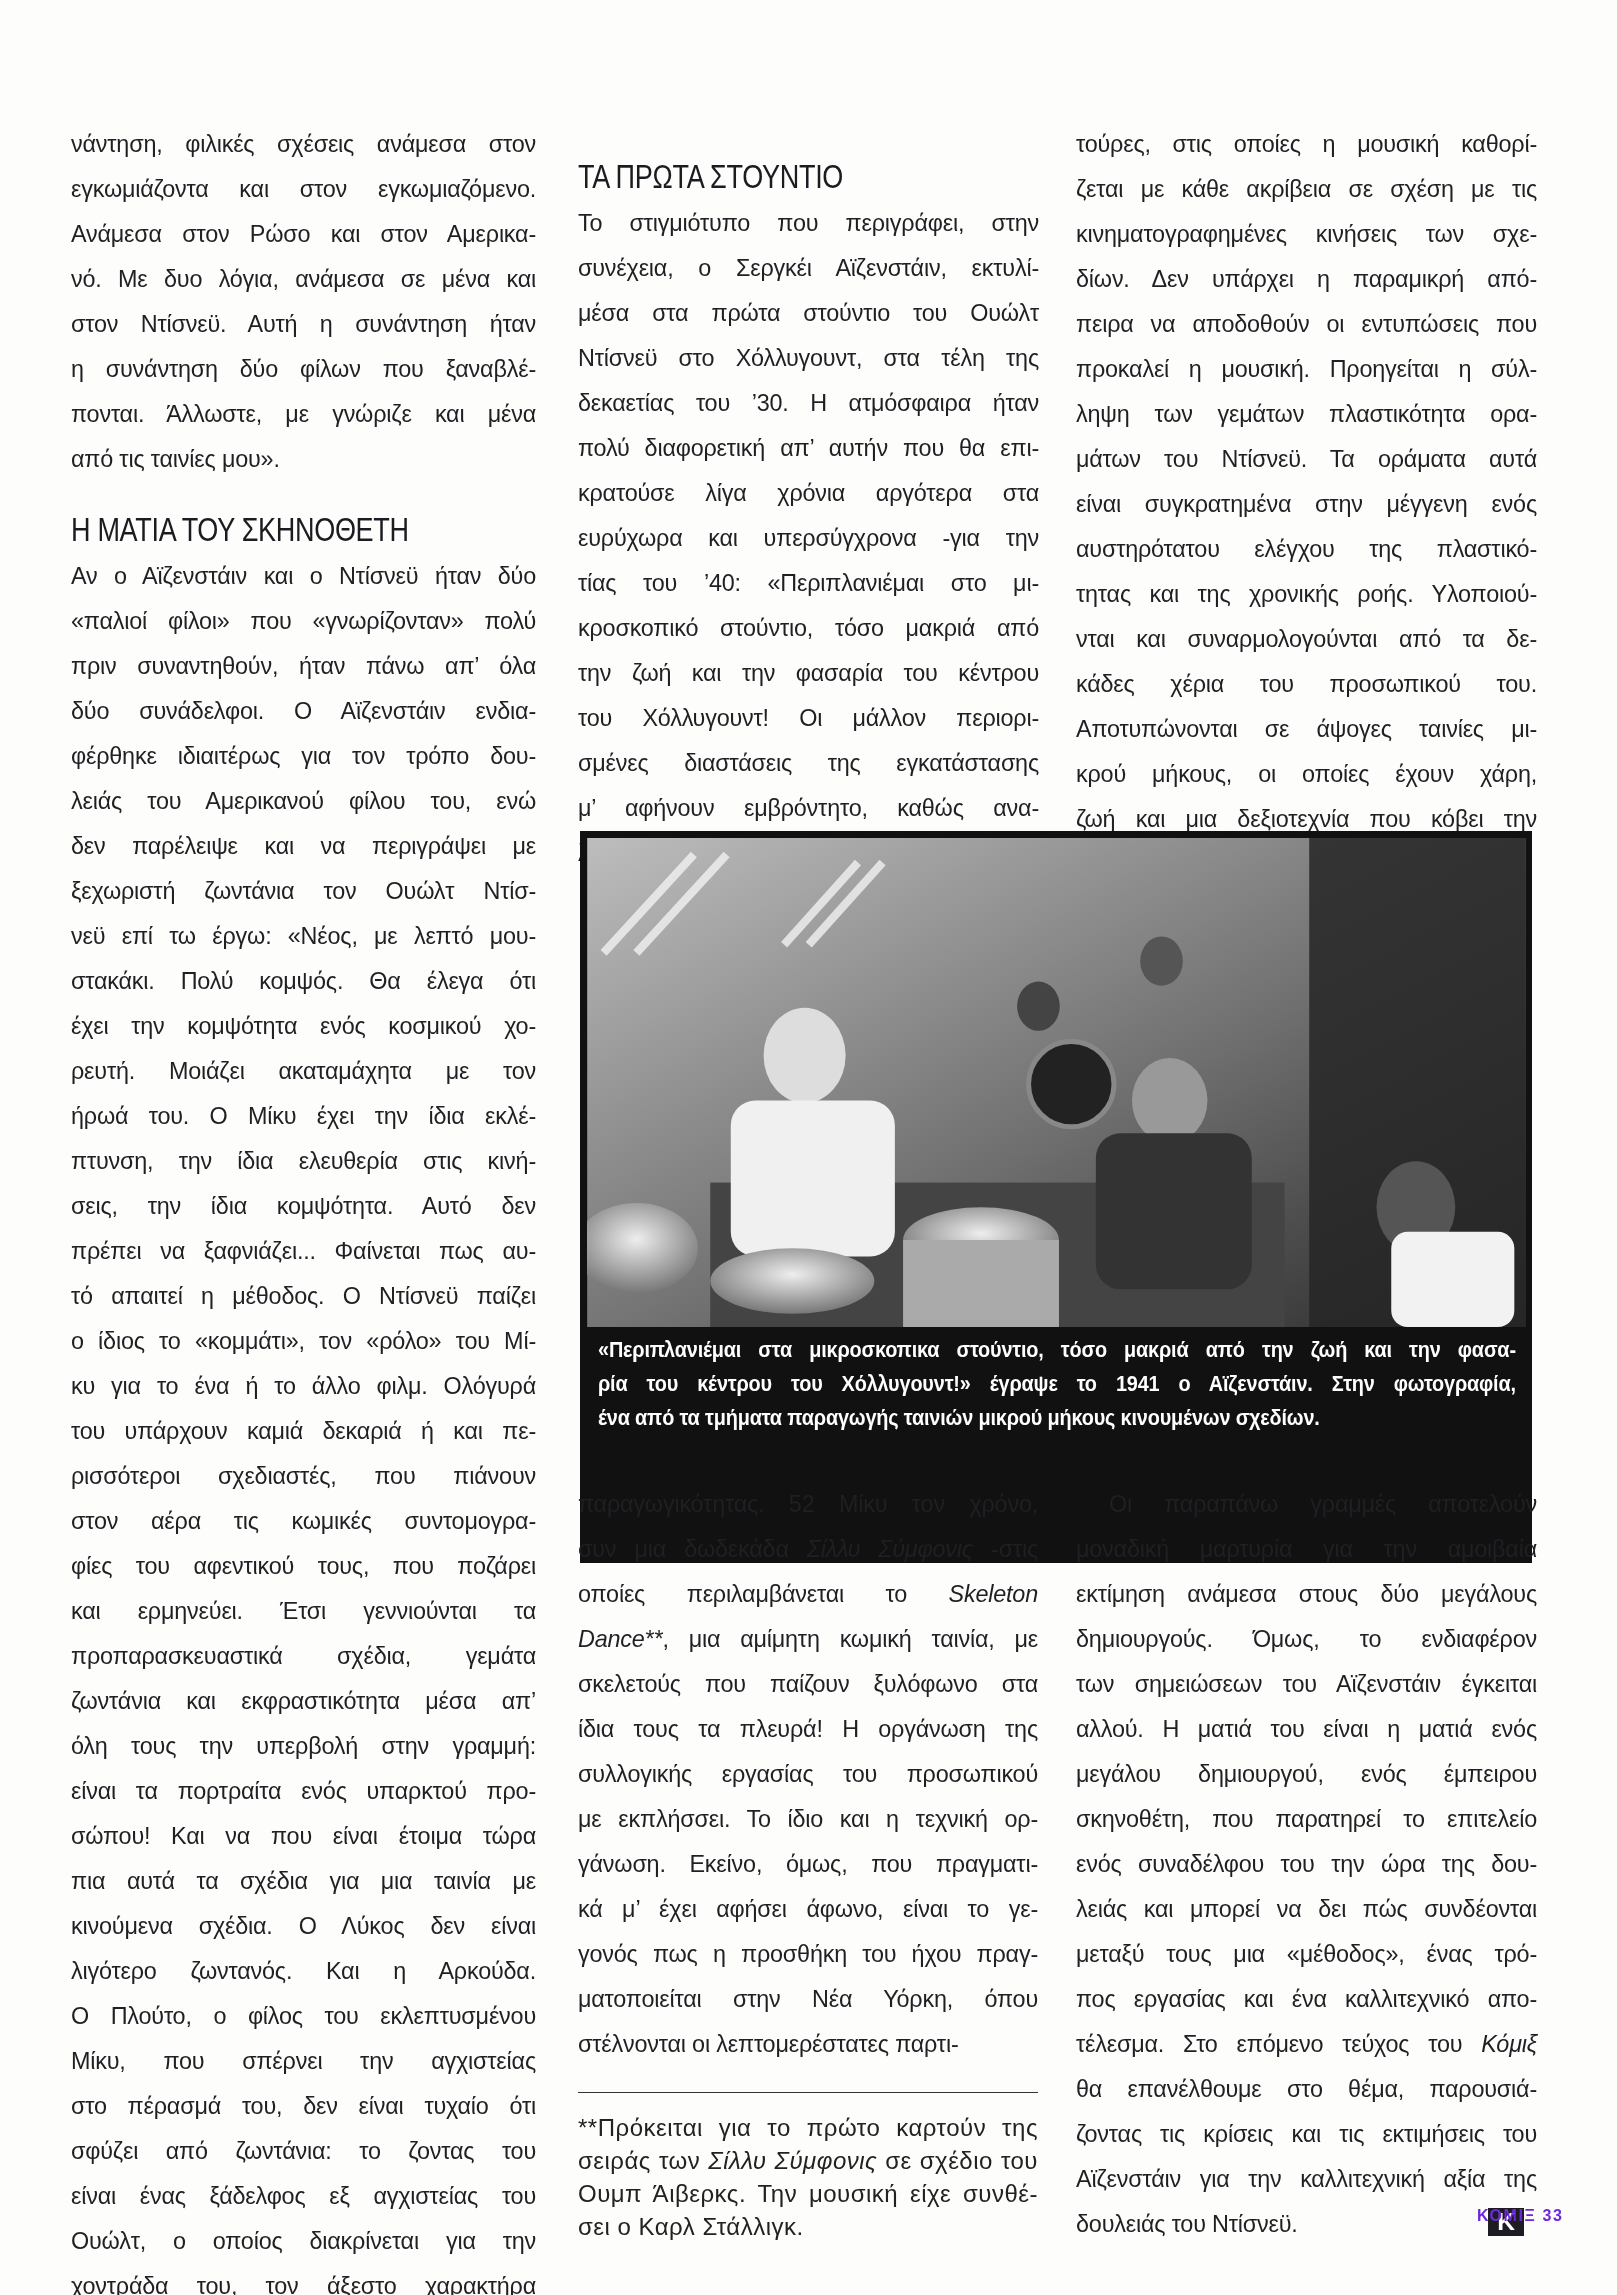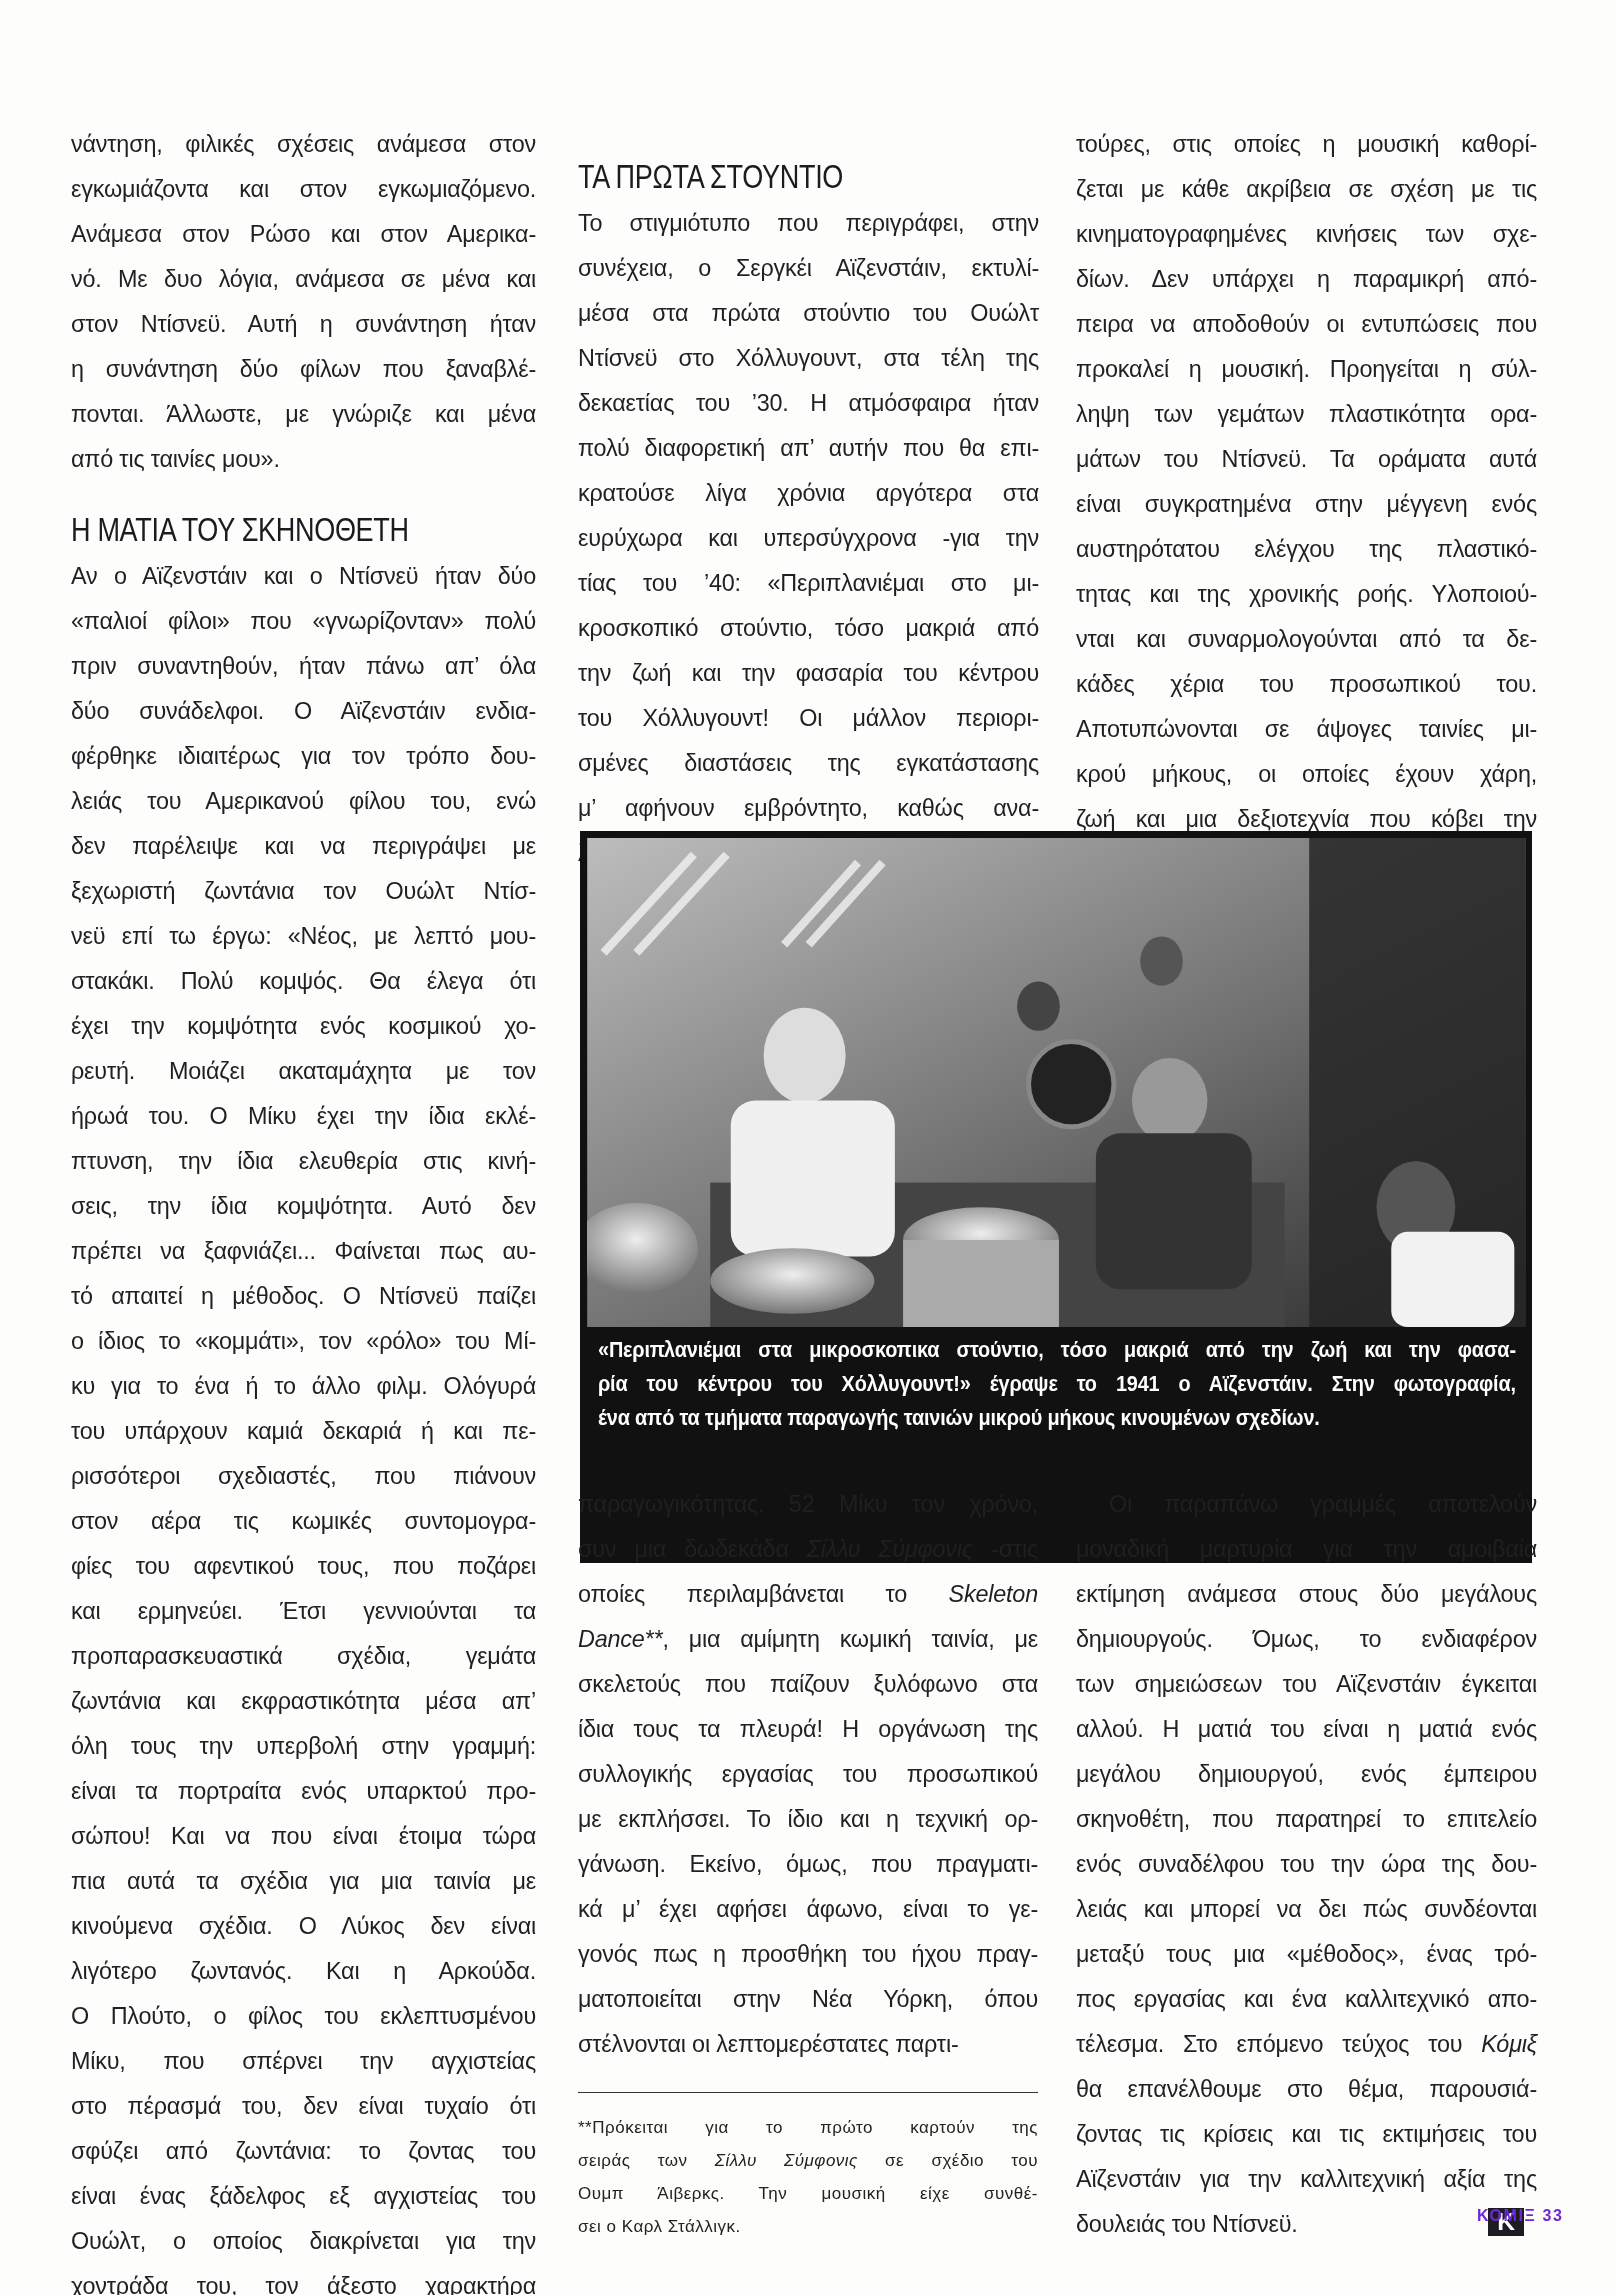--- a/index.html
+++ b/index.html
@@ -12,21 +12,21 @@
   h2 { margin:0; font-weight:normal; font-family:"Liberation Sans Narrow","Liberation Sans",sans-serif;
        font-size:33px; line-height:49px; letter-spacing:-0.4px; color:#1b1b22;
        transform:scaleX(0.82); transform-origin:left center; white-space:nowrap; }
   #c1 { left:71px; top:122px; width:465px; }
   #c2 { left:578px; top:112px; width:461px;margin-top:40px; }
   #c3 { left:1076px; top:122px; width:461px; }
   #c2b { left:578px; top:1482px; width:460px; }
   #c3b { left:1076px; top:1482px; width:461px; }
   .gap { height:18px; }
   .fn-rule { margin:24.6px 0 18px 0; border-top:1.6px solid #333; width:100%; }
-  .fn { font-size:17px; line-height:33px; color:#222; }
+  .fn { font-size:24px; line-height:33px; color:#222; }
   .fn .line { letter-spacing:0.5px; }
   i { font-style:italic; }
   #photo { position:absolute; left:580px; top:831px; width:952px; height:732px; background:#111; }
   #photo svg { position:absolute; left:6.6px; top:6.6px; }
   #caption { position:absolute; left:18px; right:11.5px; top:502px; color:#fff; font-weight:bold;
              font-size:22.6px; line-height:34px; letter-spacing:-0.5px;
              transform:scaleX(0.88); transform-origin:left top; width:1043px; }
   #caption .line { text-align:justify; }
   #kbox { display:inline-block; background:#1c1c22; color:#fff; font-weight:bold; font-size:24.6px;
           line-height:28px; padding:0 9px; position:absolute; right:13px; bottom:11.5px; }

